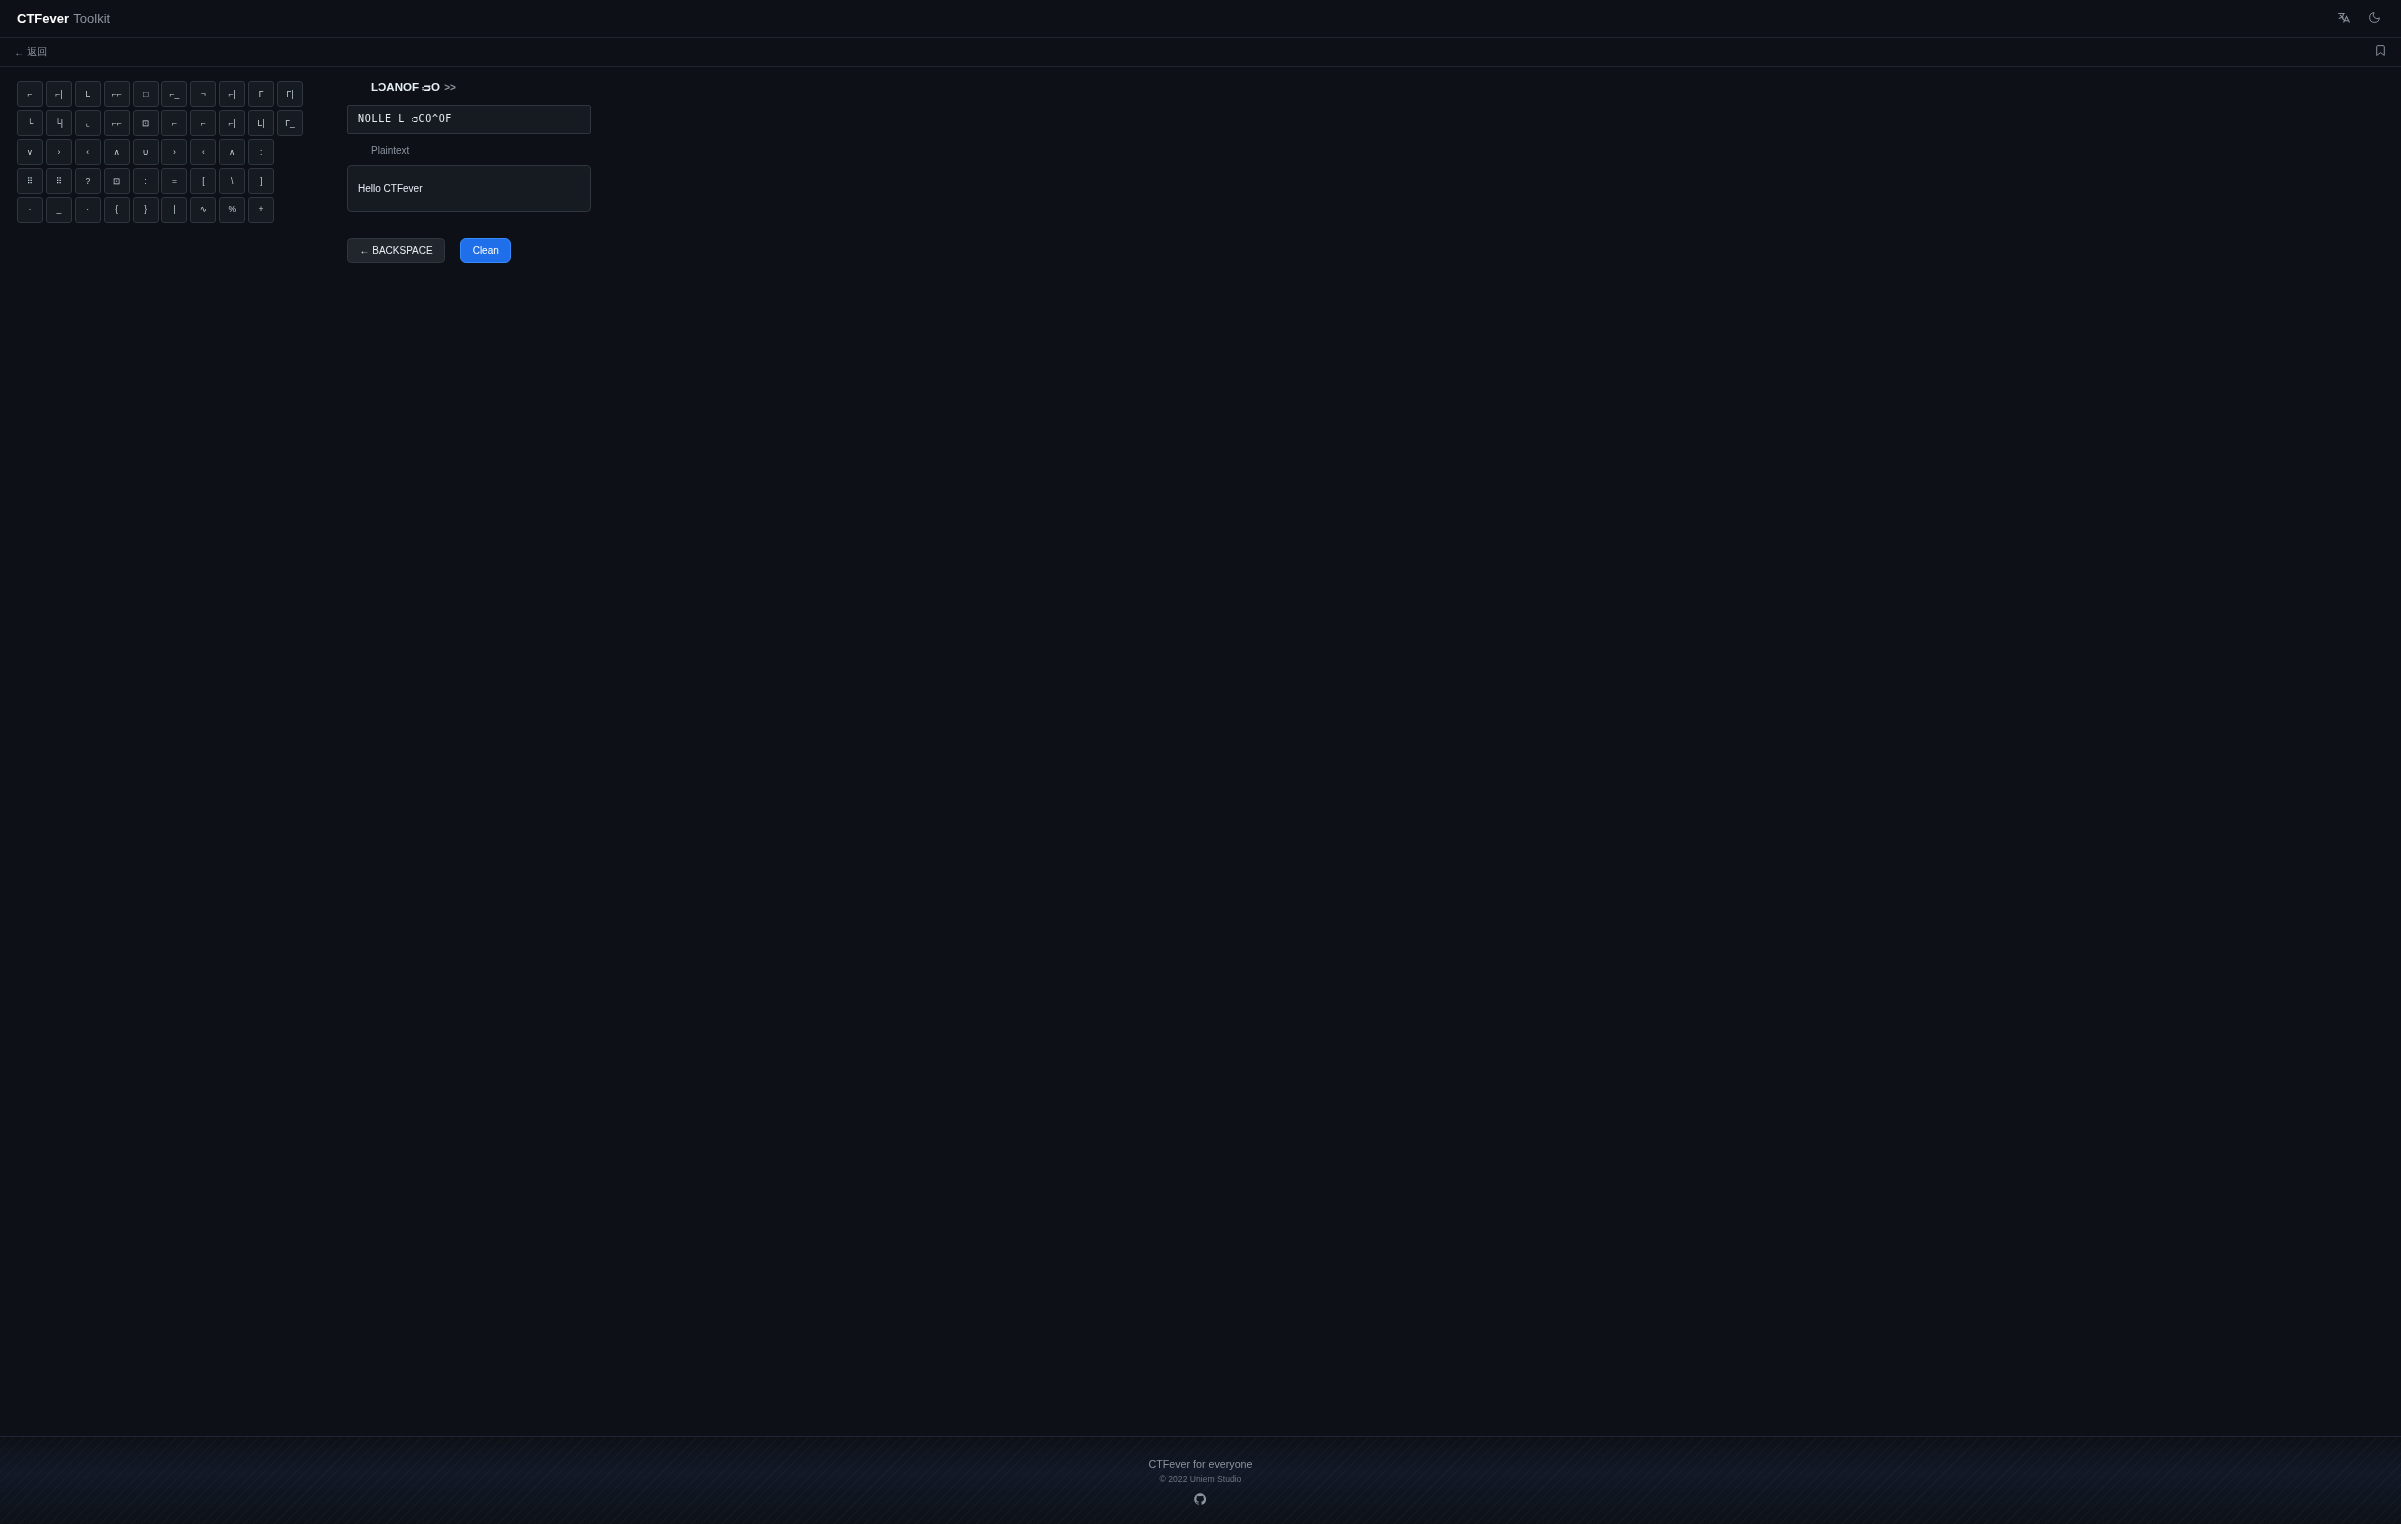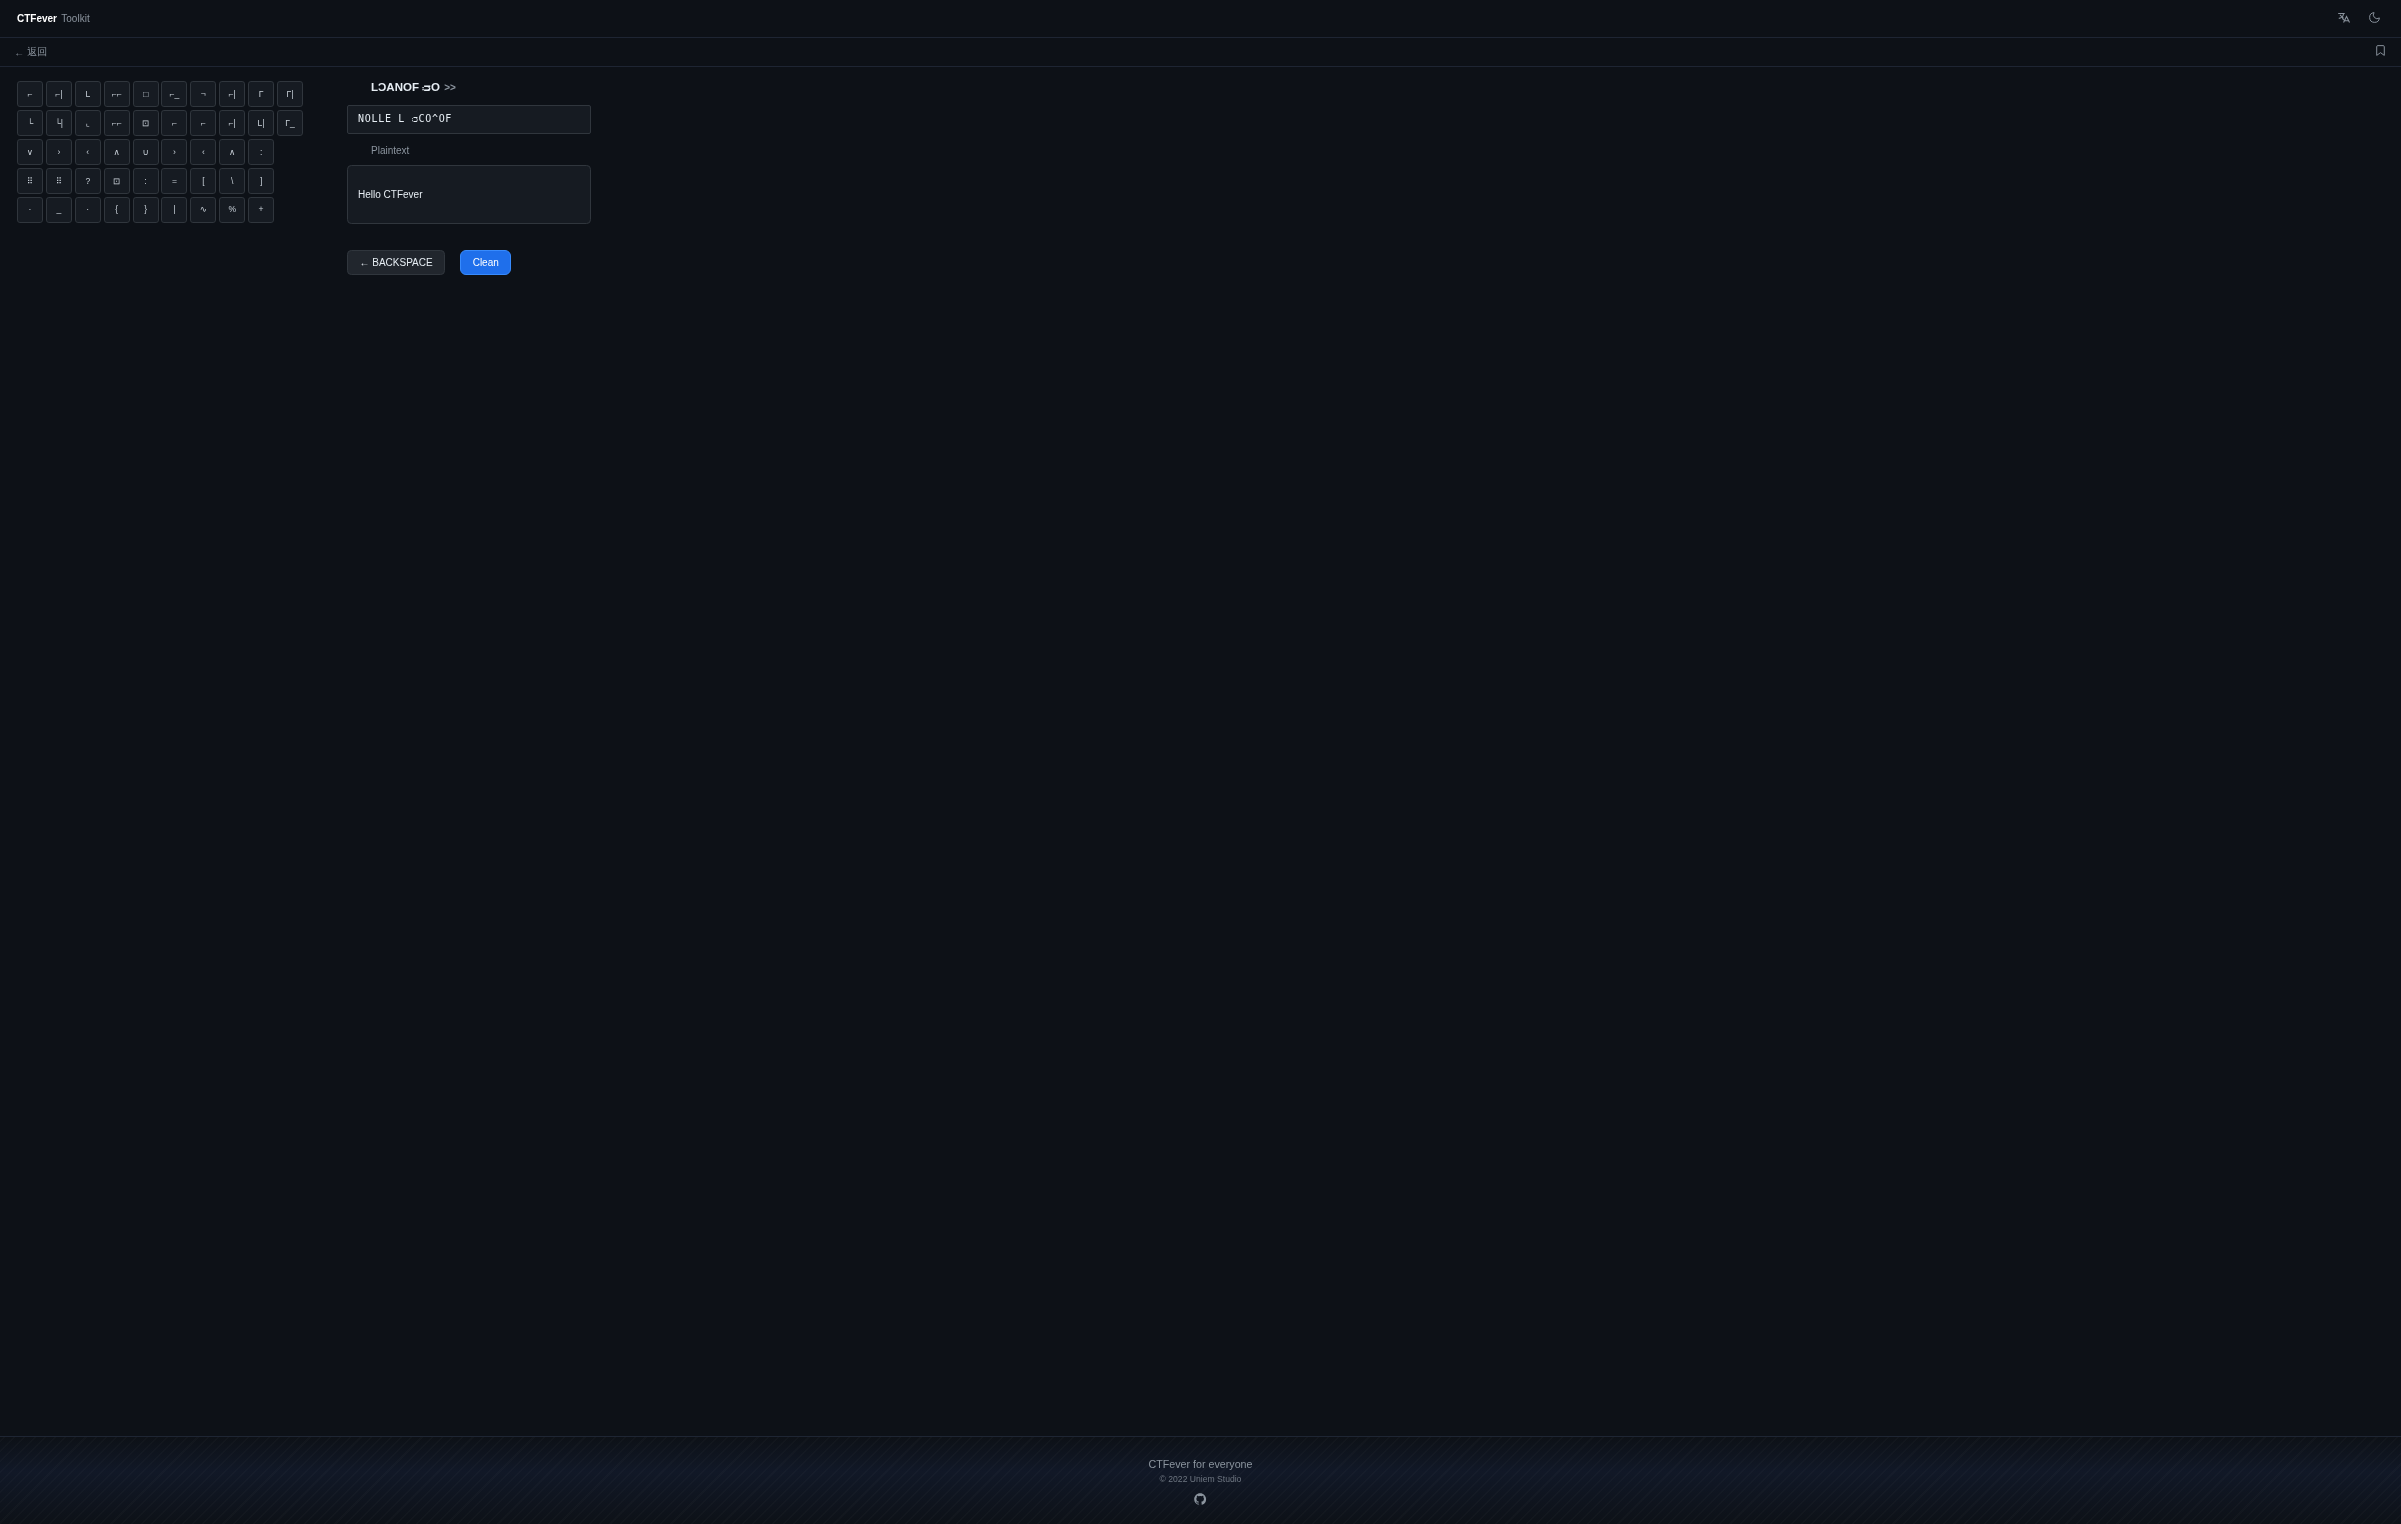--- a/index.html
+++ b/index.html
@@ -20,21 +20,21 @@
       justify-content: space-between;
       padding: 7.2px 17px;
       border-bottom: 0.7px solid #1e2533;
       background: #0d1117;
     }
 
     .header-logo {
       display: flex;
       align-items: center;
       gap: 4.3px;
-      font-size: 10px;
+      font-size: 13px;
     }
 
     .logo-brand {
       font-weight: 700;
       color: #fff;
     }
 
     .logo-sub {
       font-weight: 400;
       color: #8b949e;
@@ -165,21 +165,21 @@
       font-size: 10px;
       color: #8b949e;
       margin-top: 2.9px;
       padding-left: 24px;
     }
 
     .plaintext-input {
       background: #161b22;
       border: 0.7px solid #30363d;
       border-radius: 4.3px;
-      padding: 23px 10px;
+      padding: 17px 10px;
       font-size: 10px;
       color: #e6edf3;
       width: 100%;
       outline: none;
     }
 
     .action-buttons {
       display: flex;
       gap: 15px;
       margin-top: 18px;

